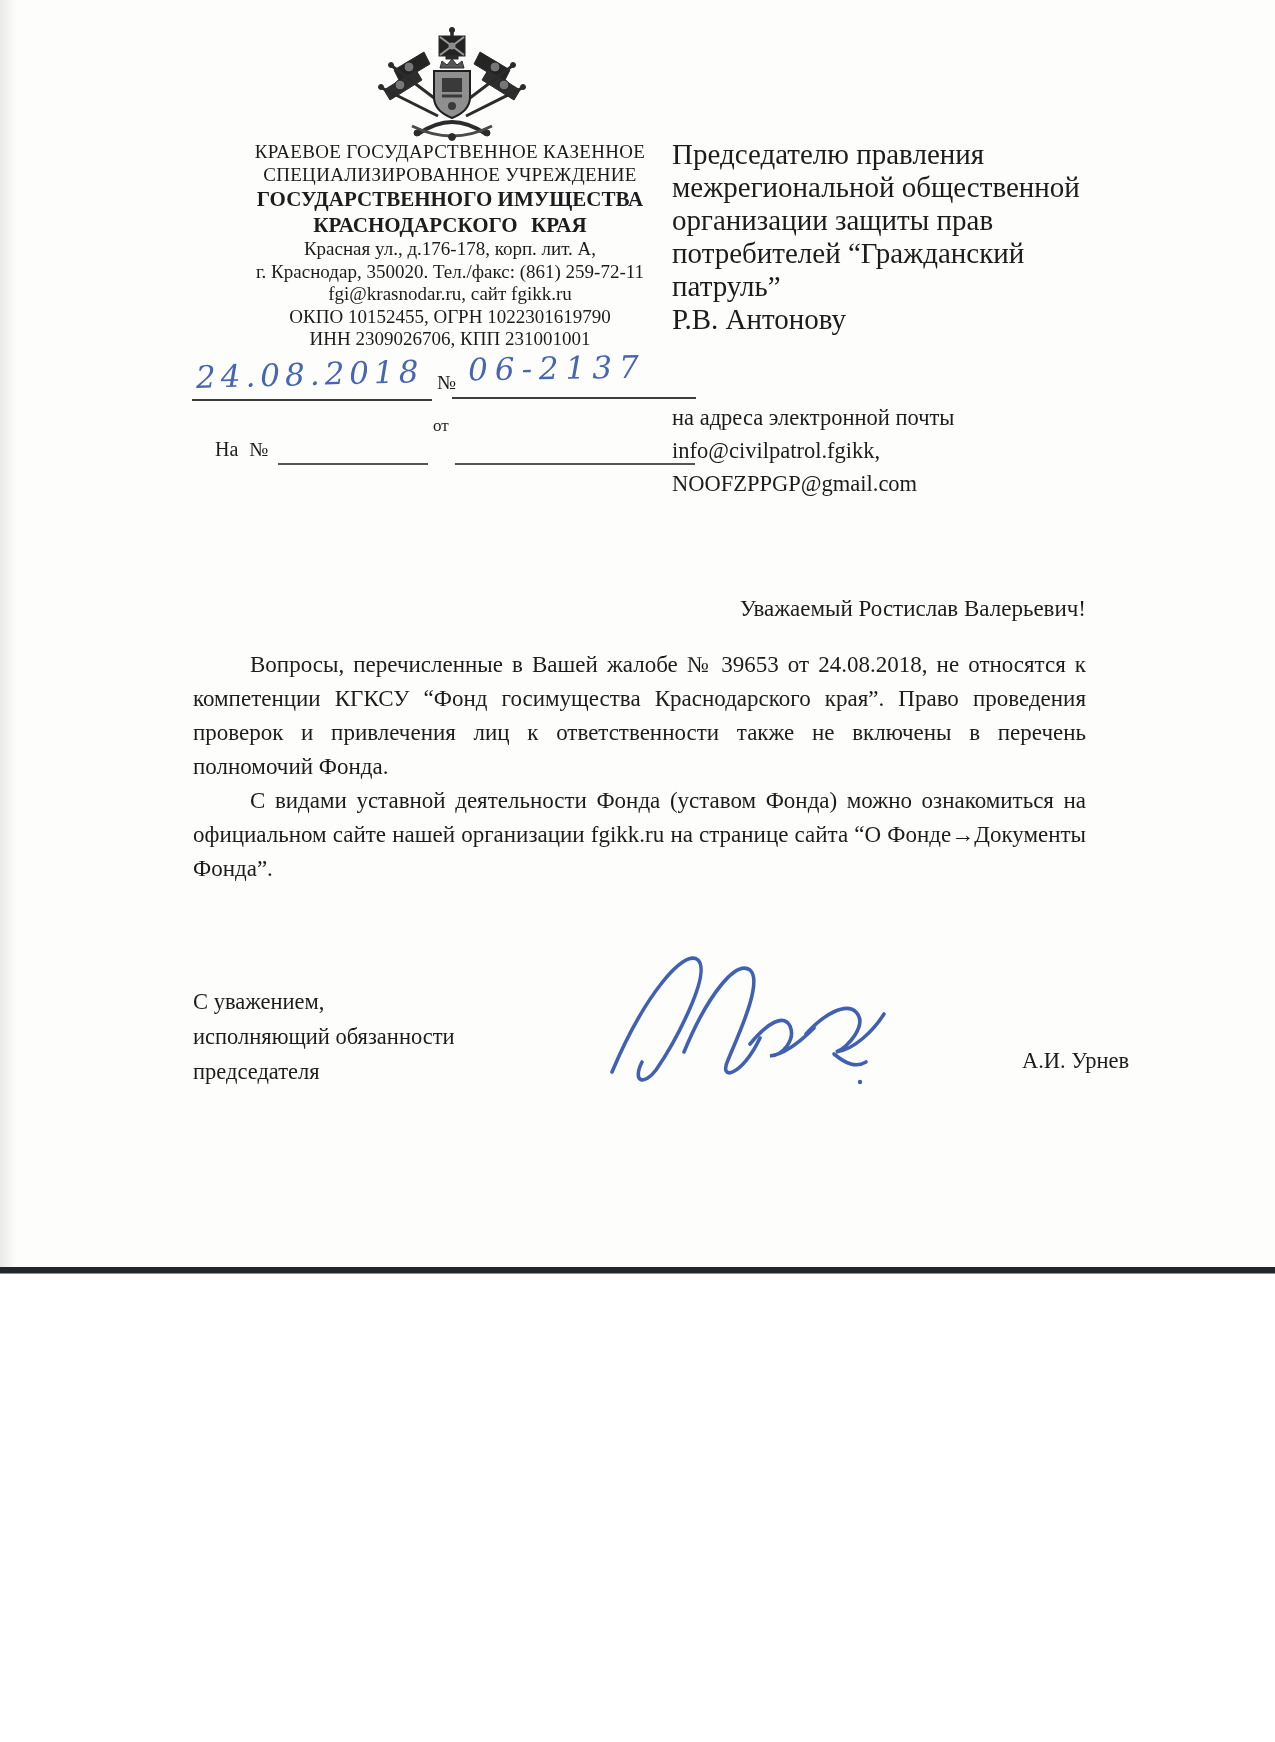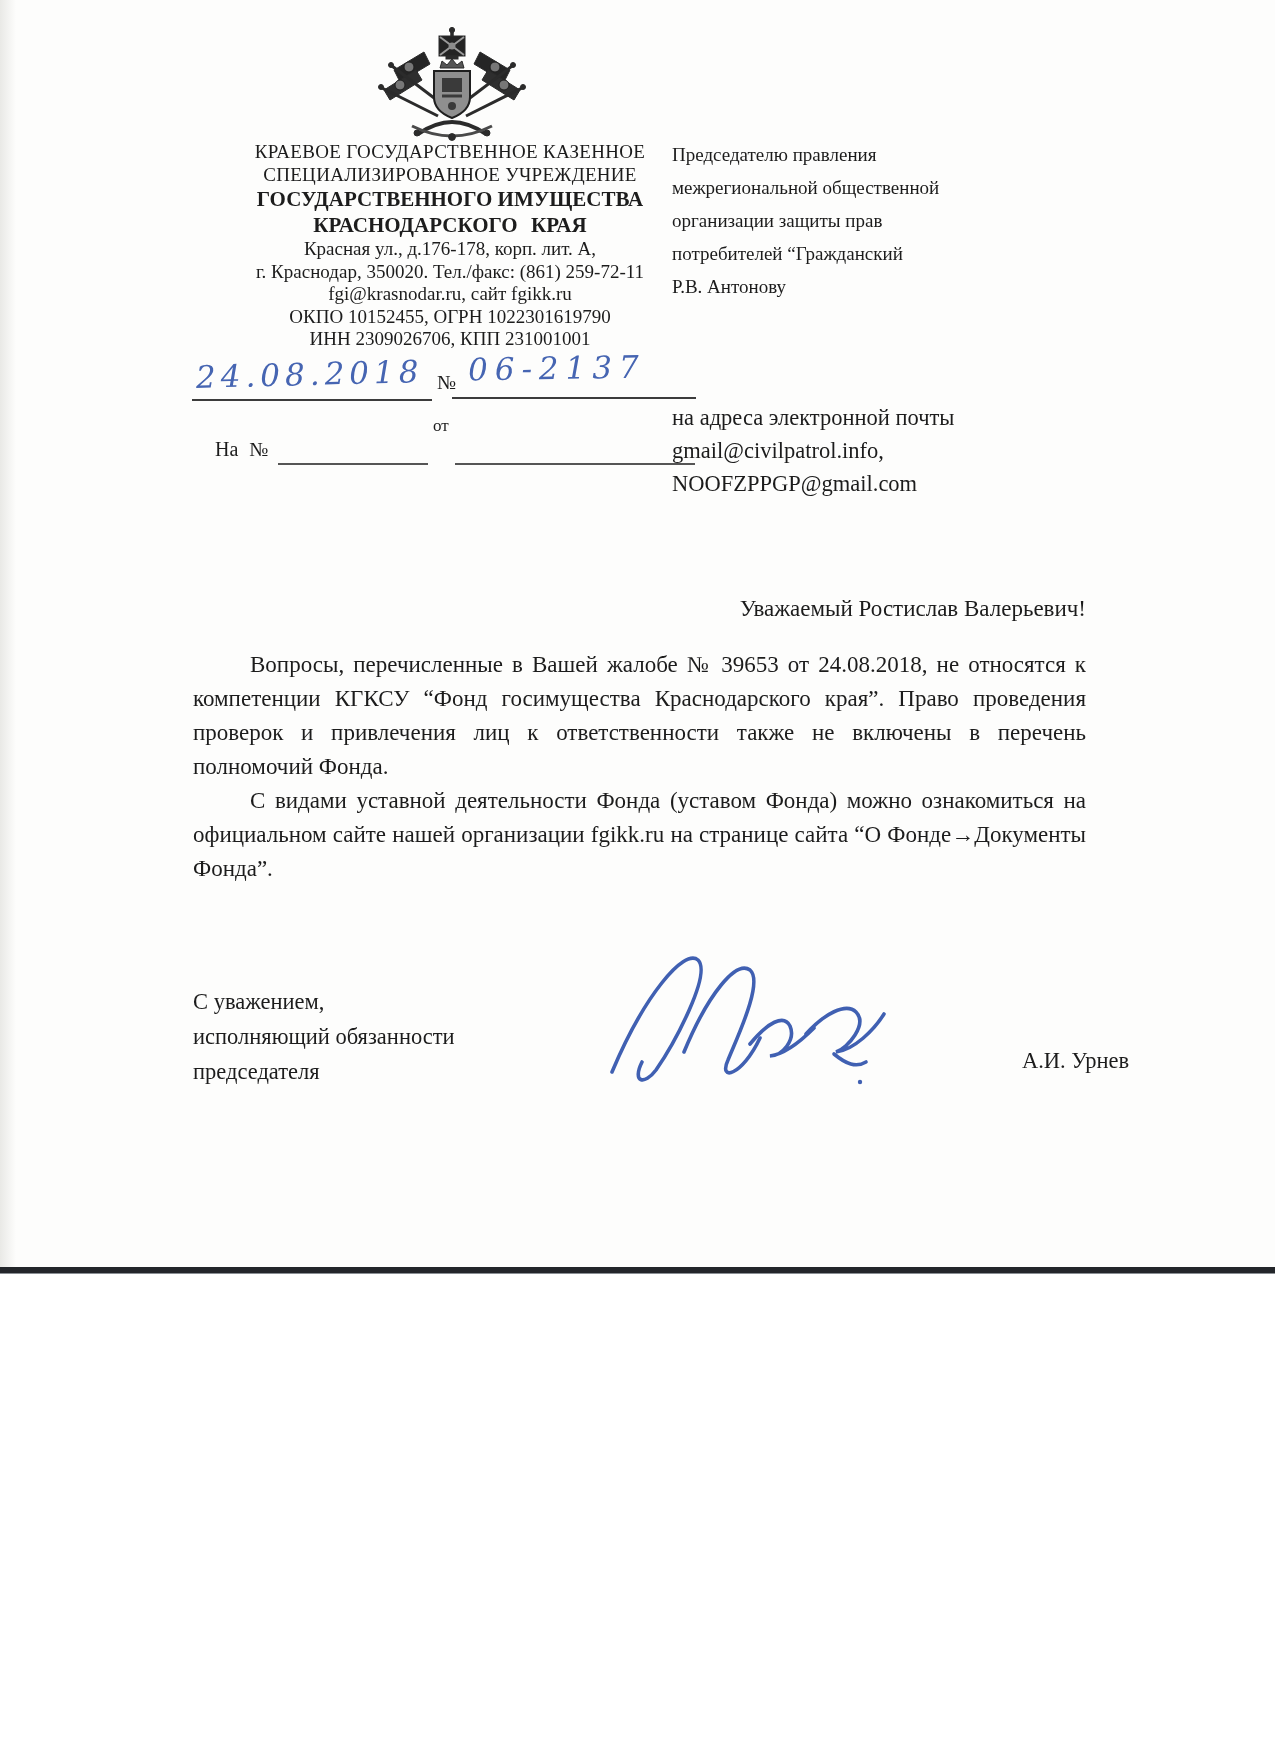--- a/index.html
+++ b/index.html
@@ -43,21 +43,21 @@
   .u-line{position:absolute;height:0;border-bottom:2px solid #3c3c3c;}
   .ul-1{left:192px;top:399px;width:240px;}
   .ul-2{left:452px;top:397px;width:244px;}
   .reply-prefix{position:absolute;left:215px;top:438px;font-size:20px;word-spacing:6px;}
   .ul-3{left:278px;top:463px;width:150px;border-bottom-color:#555;}
   .reply-ot{position:absolute;left:433px;top:416px;font-size:17px;}
   .ul-4{left:455px;top:463px;width:240px;border-bottom-color:#555;}
   
   .recipient{
     position:absolute;left:672px;top:138px;width:430px;
-    font-size:19px;line-height:33px;
+    font-size:29px;line-height:33px;
   }
   .recipient-emails{
     position:absolute;left:672px;top:401px;width:430px;
     font-size:22.5px;line-height:33px;
   }
   
   .salutation{
     position:absolute;left:193px;top:596px;width:893px;
     text-align:right;font-size:23px;
   }
@@ -155,25 +155,26 @@
   <div class="reply-prefix">На №</div>
   <div class="u-line ul-3"></div>
   <div class="reply-ot">от</div>
   <div class="u-line ul-4"></div>
 
   <div class="recipient">
     <div>Председателю правления</div>
     <div>межрегиональной общественной</div>
     <div>организации защиты прав</div>
     <div>потребителей “Гражданский</div>
+    <div>патруль”</div>
     <div>Р.В. Антонову</div>
   </div>
   <div class="recipient-emails">
     <div>на адреса электронной почты</div>
-    <div>gmail@civilpatrol.info,</div>
+    <div>info@civilpatrol.fgikk,</div>
     <div>NOOFZPPGP@gmail.com</div>
   </div>
 
   <div class="salutation">Уважаемый Ростислав Валерьевич!</div>
   <div class="body-text">
     <p>Вопросы, перечисленные в Вашей жалобе № 39653 от 24.08.2018, не относятся к компетенции КГКСУ “Фонд госимущества Краснодарского края”. Право проведения проверок и привлечения лиц к ответственности также не включены в перечень полномочий Фонда.</p>
     <p>С видами уставной деятельности Фонда (уставом Фонда) можно ознакомиться на официальном сайте нашей организации fgikk.ru на странице сайта “О Фонде→Документы Фонда”.</p>
   </div>
 
   <div class="sig-labels">

